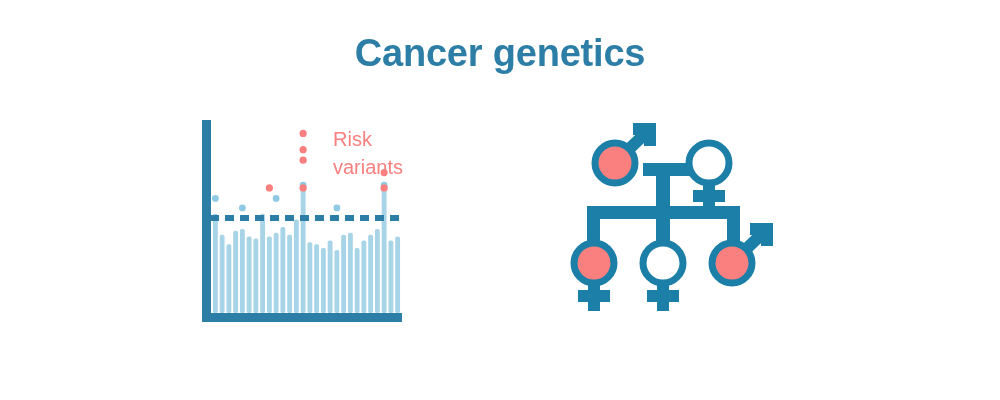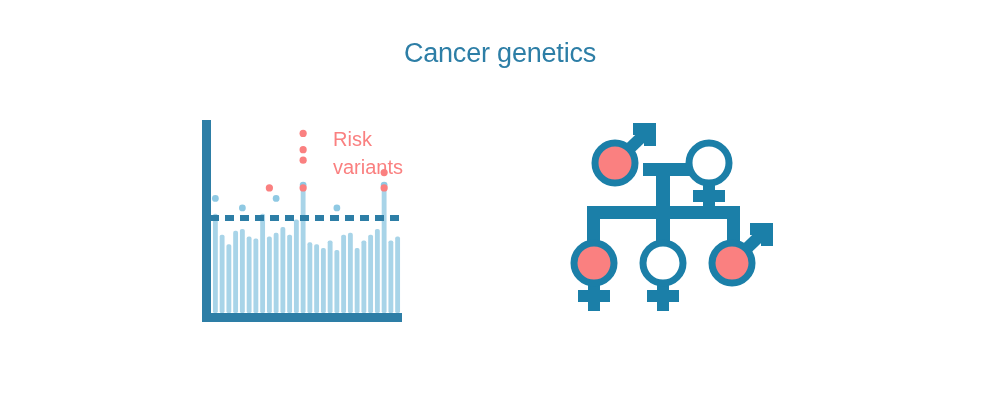--- a/index.html
+++ b/index.html
@@ -19,22 +19,22 @@
     left: 0; top: 0;
     width: 1000px;
     height: 400px;
   }
   #title {
     position: absolute;
     left: 0;
     top: 34px;
     width: 1000px;
     text-align: center;
-    font-size: 27px;
-    font-weight: normal;
+    font-size: 38px;
+    font-weight: bold;
     color: #2D7EA6;
     letter-spacing: -0.2px;
     line-height: 38px;
     white-space: nowrap;
   }
   .svg-layer {
     position: absolute;
     left: 0;
     top: 0;
   }

